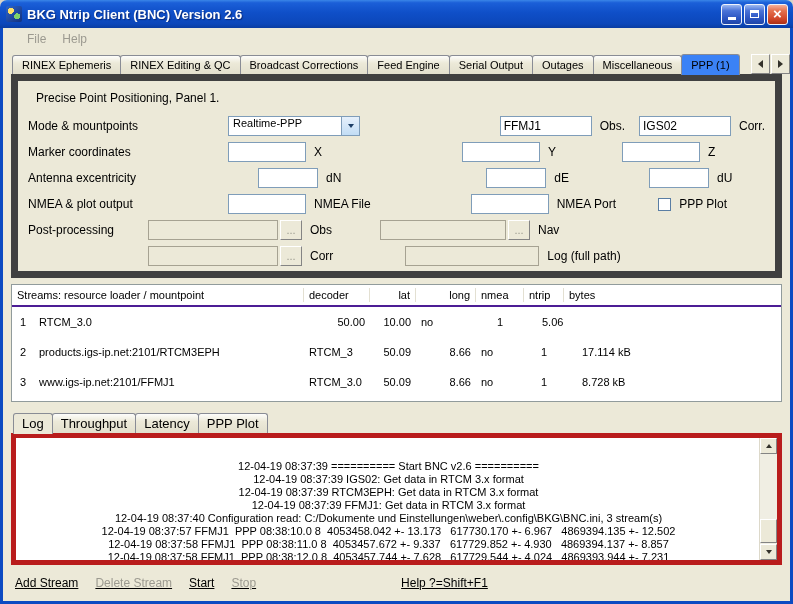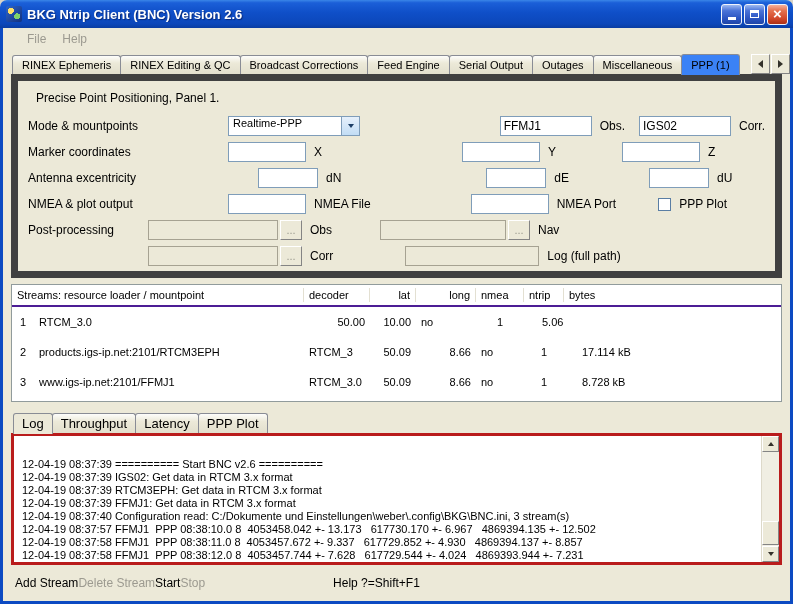--- a/index.html
+++ b/index.html
@@ -83,34 +83,34 @@
   .td-lat,.td-long{text-align:right;}
   .td-nmea{}
   .td-ntrip{text-align:center;}
   .td-bytes{padding-left:18px;}
 
   
   .bottomtabs{display:flex;align-items:flex-end;padding:11px 8px 0 10px;position:relative;z-index:2;}
   .btab{font-size:13px;padding:2px 8px;border:1px solid #898c95;border-bottom:none;border-radius:3px 3px 0 0;
     background:linear-gradient(180deg,#fdfdfb,#ece9d8 40%,#e2dfcd);margin-right:-1px;}
   .btab.active{background:#ECE9D8;padding-bottom:3px;margin-bottom:-1px;z-index:3;}
-  .logbox{margin:0 8px;height:132px;border:3px solid #b91c1c;background:#fff;box-sizing:border-box;position:relative;overflow:hidden;}
+  .logbox{margin:0 8px;height:132px;border:5px solid #b91c1c;background:#fff;box-sizing:border-box;position:relative;overflow:hidden;text-align:center;}
   .loglines{padding:22px 24px 4px 8px;font-size:11px;line-height:13px;}
   .logline{white-space:pre;}
   .scrollbar{position:absolute;top:0;right:0;bottom:0;width:17px;background:#f0eee3;border-left:1px solid #ddd9ca;}
   .sb-btn{position:absolute;left:0;right:0;height:16px;background:#ECE9D8;border:1px solid;border-color:#fff #848484 #848484 #fff;
     box-sizing:border-box;display:flex;align-items:center;justify-content:center;}
   .sb-up{top:0;} .sb-down{bottom:0;}
   .tri-up-s{width:0;height:0;border-style:solid;border-width:0 3.5px 4px 3.5px;border-color:transparent transparent #33312a transparent;}
   .tri-down-s{width:0;height:0;border-style:solid;border-width:4px 3.5px 0 3.5px;border-color:#33312a transparent transparent transparent;}
   .sb-thumb{position:absolute;left:0;right:0;bottom:17px;height:24px;background:#ECE9D8;border:1px solid;
     border-color:#fff #848484 #848484 #fff;box-sizing:border-box;}
 
   
-  .footer{flex:1;display:flex;align-items:center;padding:0 12px;font-size:12px;}
+  .footer{flex:1;display:flex;align-items:center;padding:0 12px;font-size:12px;gap:17px;text-decoration:underline;}
   .fbtn{white-space:nowrap;}
   .fbtn.disabled{color:#9c9a90;}
   .fhelp{margin-left:128px;}
 </style>
 </head>
 <body>
 
 <div class="window">
 
   <div class="titlebar">

